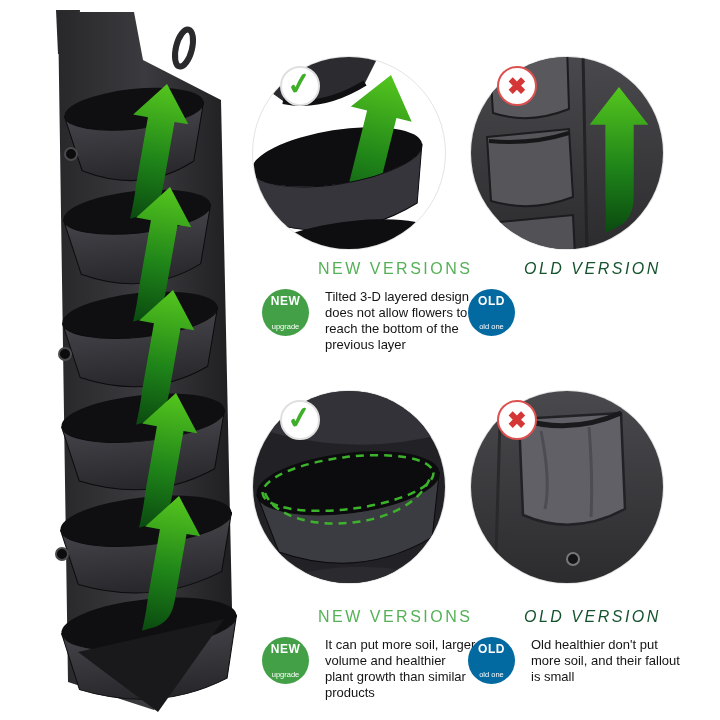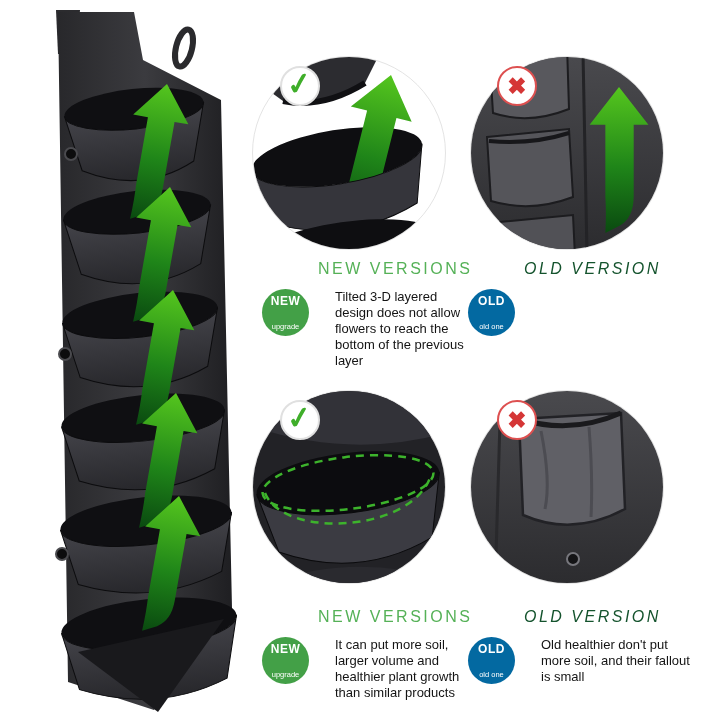--- a/index.html
+++ b/index.html
@@ -44,32 +44,32 @@
   .i3 { left:262px; top:608px; width:214px; }
   .i4 { left:468px; top:608px; width:236px; }
 
   .info .heading {
     font-size:16px; letter-spacing:2.5px; margin-left:56px; margin-bottom:11px;
     white-space:nowrap;
   }
   .info.new .heading { color:#55b157; }
   .info.old .heading { color:#14532d;font-style:italic; }
 
-  .info .row { display:flex; gap:9px; align-items:flex-start; }
+  .info .row { display:flex; gap:16px; align-items:flex-start; }
   .badge {
     flex:none; width:47px; height:47px; border-radius:50%;
     display:flex; flex-direction:column; align-items:center; justify-content:center;
     color:#fff;
   }
   .info.new .badge { background:#43a047; }
   .info.old .badge { background:#0369a1; }
   .badge .b1 { font-size:12px; font-weight:bold; letter-spacing:.5px; }
   .badge .b2 { font-size:7.5px; margin-top:14px; }
 
-  .info .text { font-size:13px; line-height:16px; color:#141414; width:156px;margin-left:17px; }
+  .info .text { font-size:13px; line-height:16px; color:#141414; width:156px; }
 </style>
 </head>
 <body>
 
 <svg width="0" height="0" style="position:absolute" aria-hidden="true">
   <defs>
     <linearGradient id="gArrow" x1="0" y1="1" x2="0" y2="0">
       <stop offset="0" stop-color="#0a4a10"></stop>
       <stop offset="0.45" stop-color="#1f8519"></stop>
       <stop offset="1" stop-color="#55c61e"></stop>

